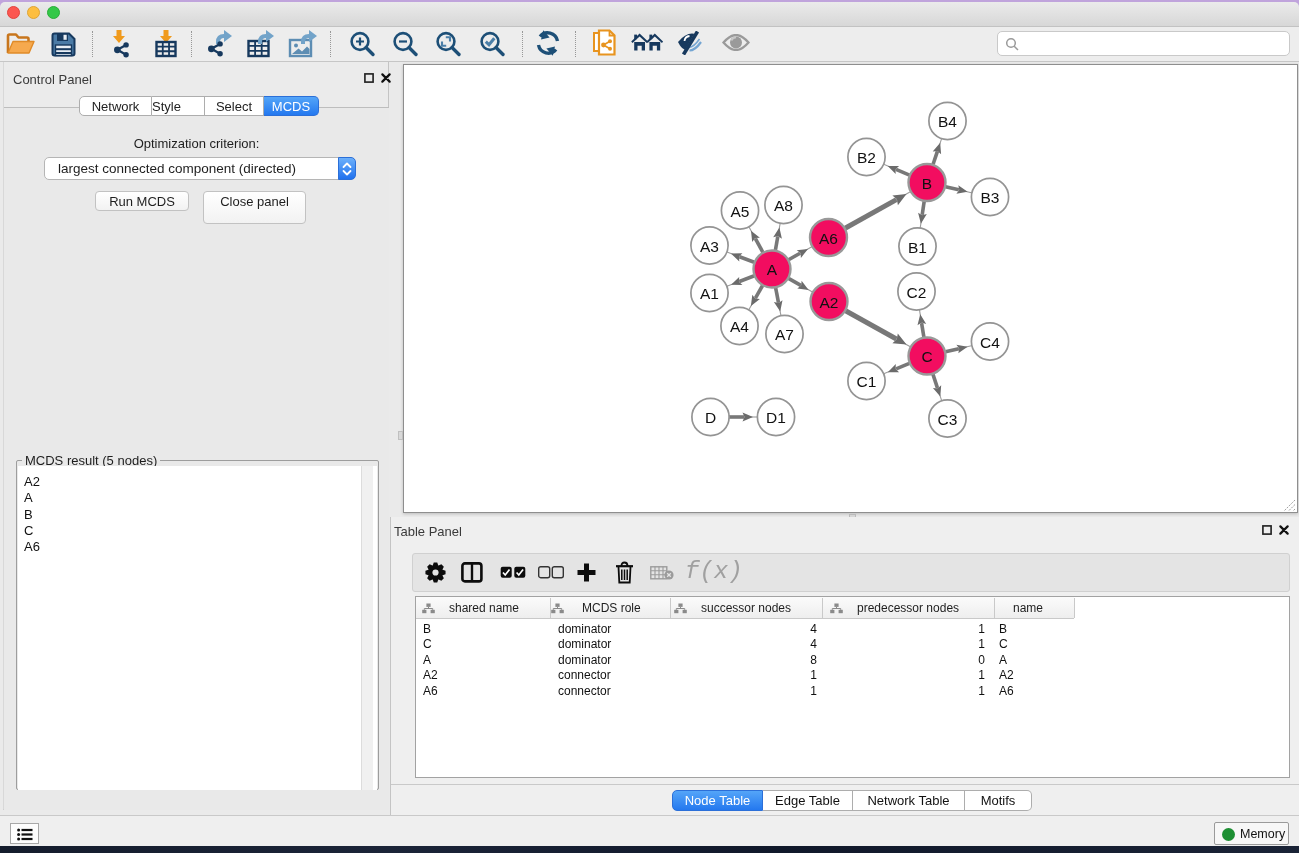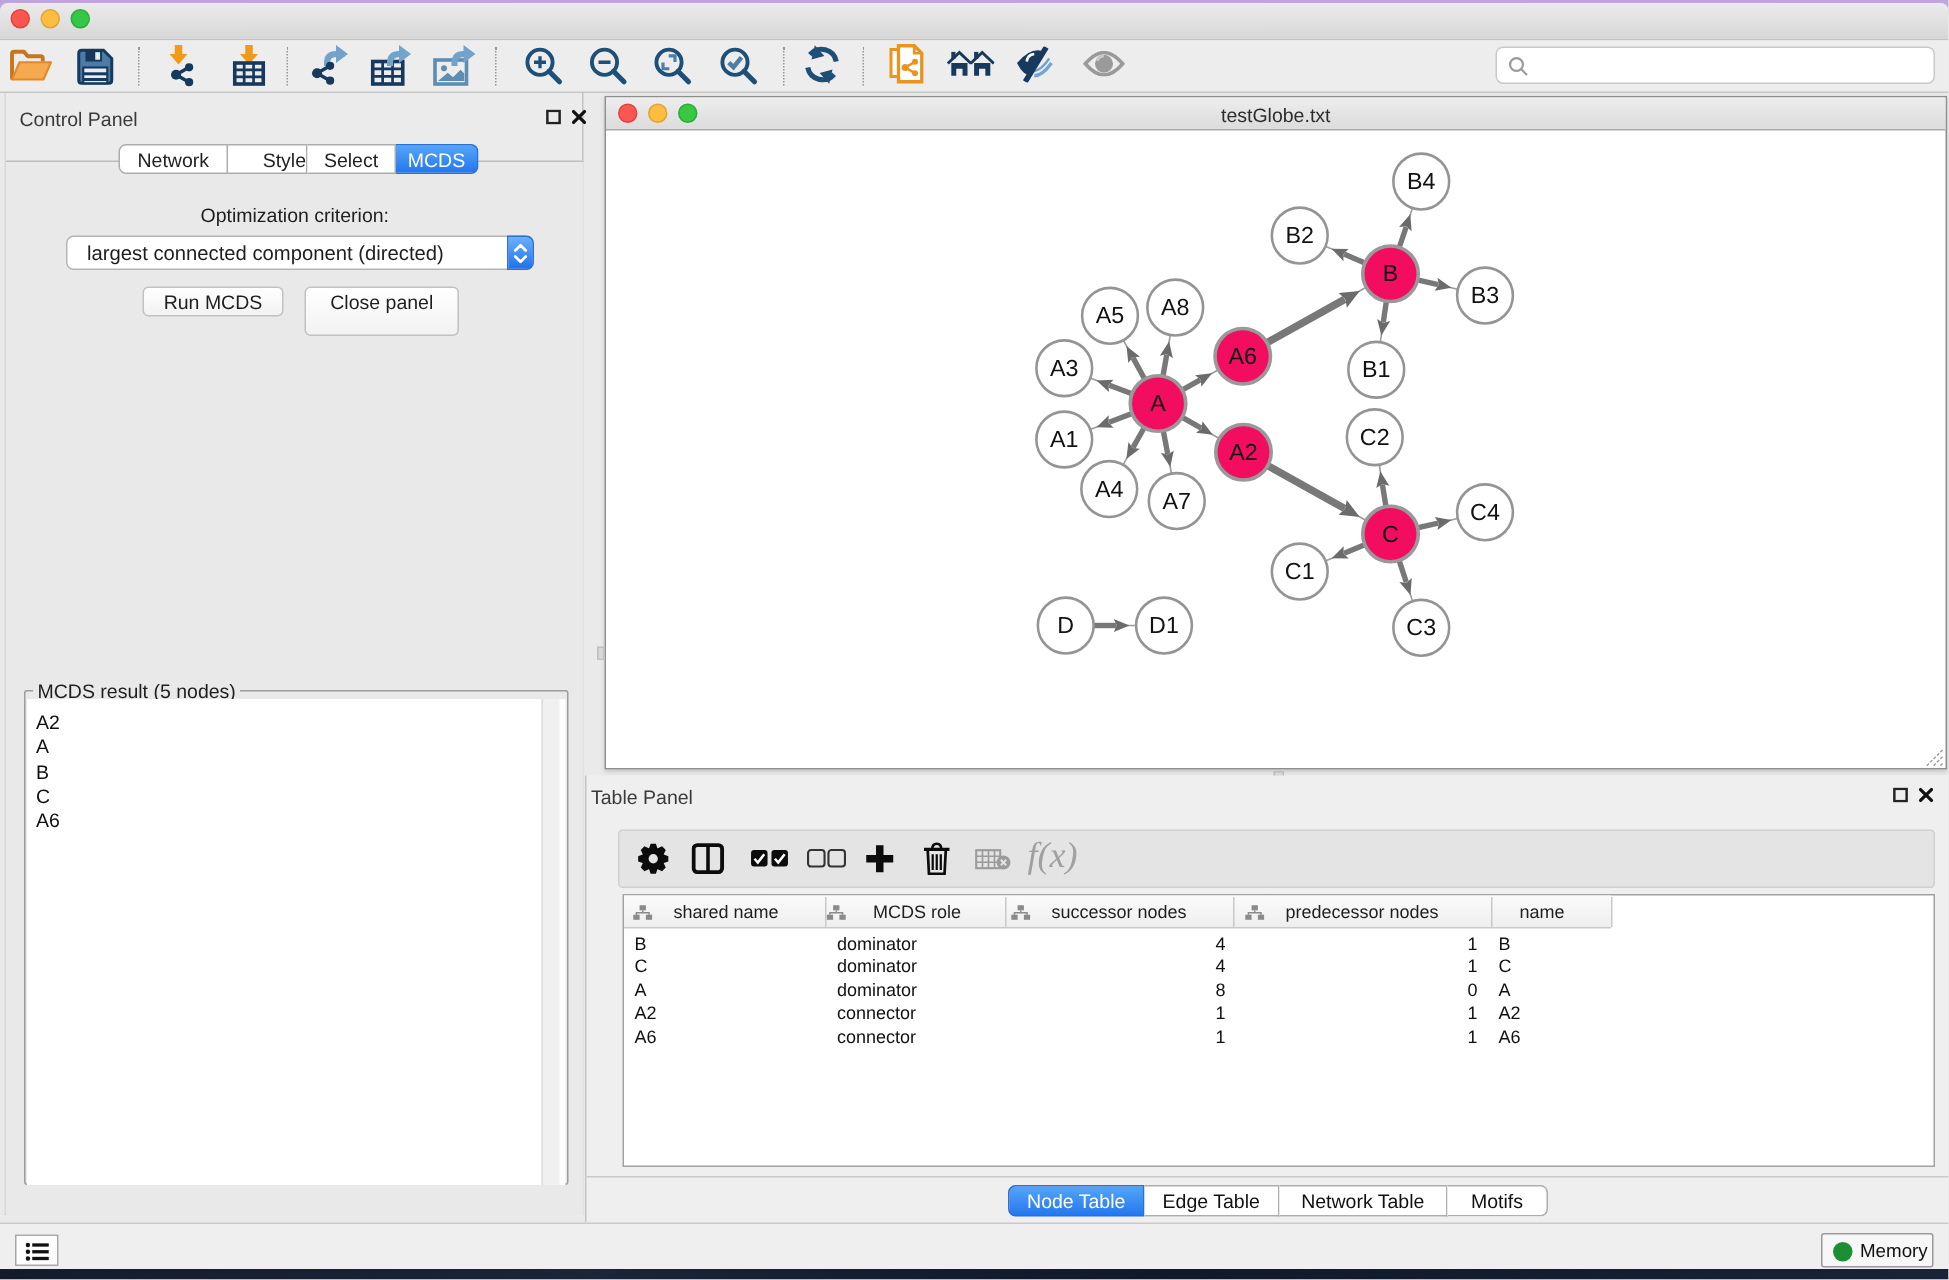--- a/index.html
+++ b/index.html
@@ -154,21 +154,21 @@
       <rect x="1" y="1" width="9" height="9" fill="none" stroke="#222" stroke-width="1.8"></rect>
     </svg>
  <svg class="abs" style="left:377px;top:11px" width="10" height="10" viewBox="0 0 11 11">
       <path d="M1.5 1.5 L9.5 9.5 M9.5 1.5 L1.5 9.5" stroke="#111" stroke-width="2.4" stroke-linecap="round"></path>
     </svg>
 
  <div class="abs" style="left:0px;top:45px;width:385px;height:703px;background:#e9e9e9;border-top:1px solid #bdbdbd"></div>
 
  <div class="abs" style="left:75px;top:34px;height:20px;display:flex;font-size:13px">
   <div style="width:73px;background:#fff;border:1px solid #adadad;border-radius:5px 0 0 5px;text-align:center;line-height:19px;color:#222">Network</div>
-  <div style="width:53px;background:#fff;border:1px solid #adadad;border-left:none;text-align:right;line-height:19px;color:#222">Style</div>
+  <div style="width:53px;background:#fff;border:1px solid #adadad;border-left:none;text-align:left;line-height:19px;color:#222">Style</div>
   <div style="width:59px;background:#fff;border:1px solid #adadad;border-left:none;text-align:center;line-height:19px;color:#222">Select</div>
   <div style="width:55px;background:linear-gradient(#54a5f8,#2478ef);border:1px solid #2b6fd8;border-left:none;border-radius:0 5px 5px 0;text-align:center;line-height:19px;color:#fff">MCDS</div>
  </div>
 
  <div class="abs" style="left:0;top:74px;width:385px;text-align:center;font-size:13px;color:#1e1e1e">Optimization criterion:</div>
 
  <div class="abs" style="left:40px;top:95px;width:311px;height:23px;background:#fff;border:1px solid #b5b5b5;border-radius:5px">
    <div class="abs" style="left:13px;top:3px;font-size:13.5px;color:#1e1e1e">largest connected component (directed)</div>
    <div class="abs" style="left:293px;top:-1px;width:18px;height:23px;background:linear-gradient(#6cb0fb,#2071ee);border-radius:0 5px 5px 0;border:1px solid #2b6fd8">
      <svg class="abs" style="left:3px;top:3px" width="10" height="16" viewBox="0 0 10 16">
@@ -182,26 +182,20 @@
 
  <div class="abs" style="left:12px;top:398px;width:363px;height:330px;border:1px solid #9d9d9d;border-radius:2px">
    <div class="abs" style="left:5px;top:-8px;background:#e9e9e9;padding:0 3px;font-size:13px;color:#1e1e1e">MCDS result (5 nodes)</div>
    <div class="abs" style="left:1px;top:5px;width:359px;height:324px;background:#fff"></div>
    <div class="abs" style="left:344px;top:5px;width:12px;height:324px;background:#f0f0f0;border-left:1px solid #dcdcdc"></div>
    <div class="abs" style="left:7px;top:13px;font-size:13px;color:#111;line-height:16.3px">A2<br>A<br>B<br>C<br>A6</div>
  </div>
 </div>
 
 <div class="abs" style="left:403px;top:64px;width:895px;height:449px;background:#fff;border:1px solid #8e8e8e;box-shadow:0 1px 3px rgba(0,0,0,0.2)">
- <div class="abs" style="left:0;top:0;width:893px;height:22px;background:linear-gradient(#ededed,#dcdcdc);border-bottom:1px solid #ababab">
-  <div class="abs light" style="left:8px;top:4px;background:#fa5752;border:0.5px solid #e2443e"></div>
-  <div class="abs light" style="left:28px;top:4px;background:#fdbe40;border:0.5px solid #e0a433"></div>
-  <div class="abs light" style="left:48px;top:4px;background:#39c746;border:0.5px solid #2aad38"></div>
-  <div class="abs" style="left:0;top:4px;width:893px;text-align:center;font-size:13px;color:#2c2c2c">testGlobe.txt</div>
- </div>
  <svg class="abs" style="left:879px;top:434px" width="13" height="13" viewBox="0 0 13 13">
       <path d="M12 1 L1 12 M12 5.5 L5.5 12 M12 10 L10 12" stroke="#a0a0a0" stroke-width="1" stroke-dasharray="2 1.2"></path>
     </svg>
 </div>
 <svg id="graph" width="892" height="425" viewBox="0 0 892 425" style="position:absolute;left:405px;top:87px">
 <line x1="358.1" y1="165.8" x2="343.6" y2="139.3" stroke="#9c9c9c" stroke-width="1.1"></line>
 <line x1="357.9" y1="165.3" x2="350.4" y2="151.6" stroke="#787878" stroke-width="3.6"></line>
 <path d="M346.0 143.7 L354.9 150.8 L350.1 151.1 L347.2 155.0 Z" fill="#6b6b6b"></path>
 <line x1="370.3" y1="163.8" x2="375.3" y2="135.7" stroke="#9c9c9c" stroke-width="1.1"></line>
 <line x1="370.4" y1="163.3" x2="372.8" y2="149.5" stroke="#787878" stroke-width="3.6"></line>
@@ -356,21 +350,21 @@
 
 <svg class="abs" style="left:650px;top:566px" width="24" height="14" viewBox="0 0 24 14">
     <g stroke="#9b9b9b">
       <rect x="0.8" y="0.8" width="16" height="12" fill="none" stroke-width="1.4"></rect>
       <path d="M0.8 4.8 H16.8 M0.8 8.8 H16.8 M5 0.8 V13 M9 0.8 V13 M13 0.8 V13" stroke-width="1.1"></path>
     </g>
     <circle cx="19" cy="9" r="4.6" fill="#9b9b9b"></circle>
     <path d="M17.2 7.2 L20.8 10.8 M20.8 7.2 L17.2 10.8" stroke="#e4e4e4" stroke-width="1.3"></path>
   </svg>
 
-<div class="abs" style="left:685px;top:558px;font-family:Liberation Serif, serif;font-style:italic;font-size:24px;color:#a0a0a0">f(x)</div>
+<div class="abs" style="left:685px;top:558px;font-family:Liberation Mono, monospace;font-style:italic;font-size:24px;color:#a0a0a0">f(x)</div>
 
 <div class="abs" style="left:415px;top:596px;width:875px;height:182px;background:#fff;border:1px solid #a2a2a2"></div>
 <div class="abs" style="left:416px;top:597px;width:658px;height:22px;background:linear-gradient(#fbfbfb,#eeeeee);border-bottom:1px solid #c9c9c9"></div>
 <svg class="abs" style="left:422px;top:603px" width="13" height="11" viewBox="0 0 13 11">
     <g fill="#8a8a8a">
       <rect x="4.4" y="0.5" width="4.2" height="3.4"></rect>
       <rect x="0.2" y="6.8" width="4.2" height="3.4"></rect>
       <rect x="8.6" y="6.8" width="4.2" height="3.4"></rect>
       <path d="M6.5 4 V5.5 M2.3 6.8 V5.5 H10.7 V6.8" stroke="#8a8a8a" stroke-width="1" fill="none"></path>
     </g>

